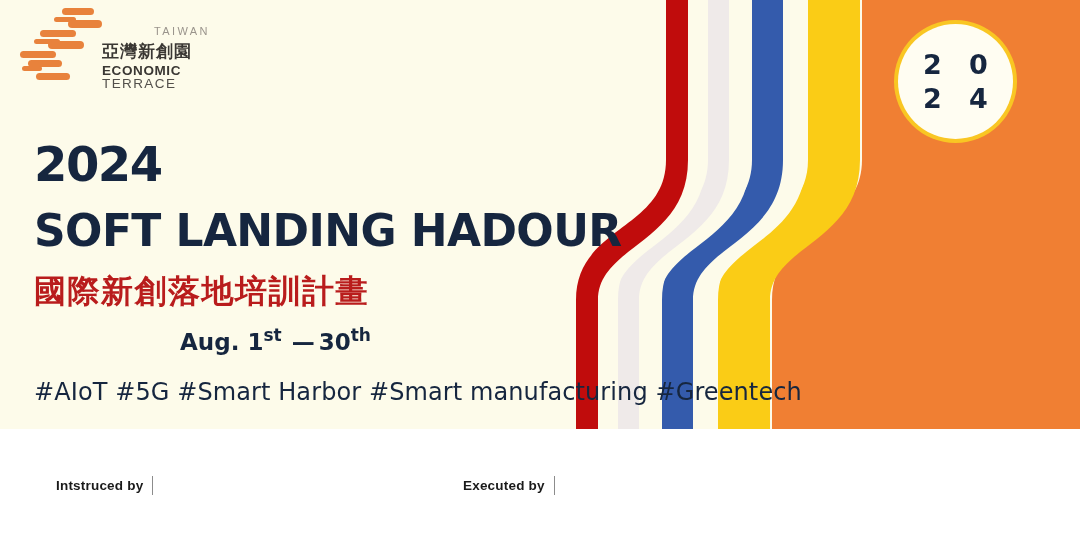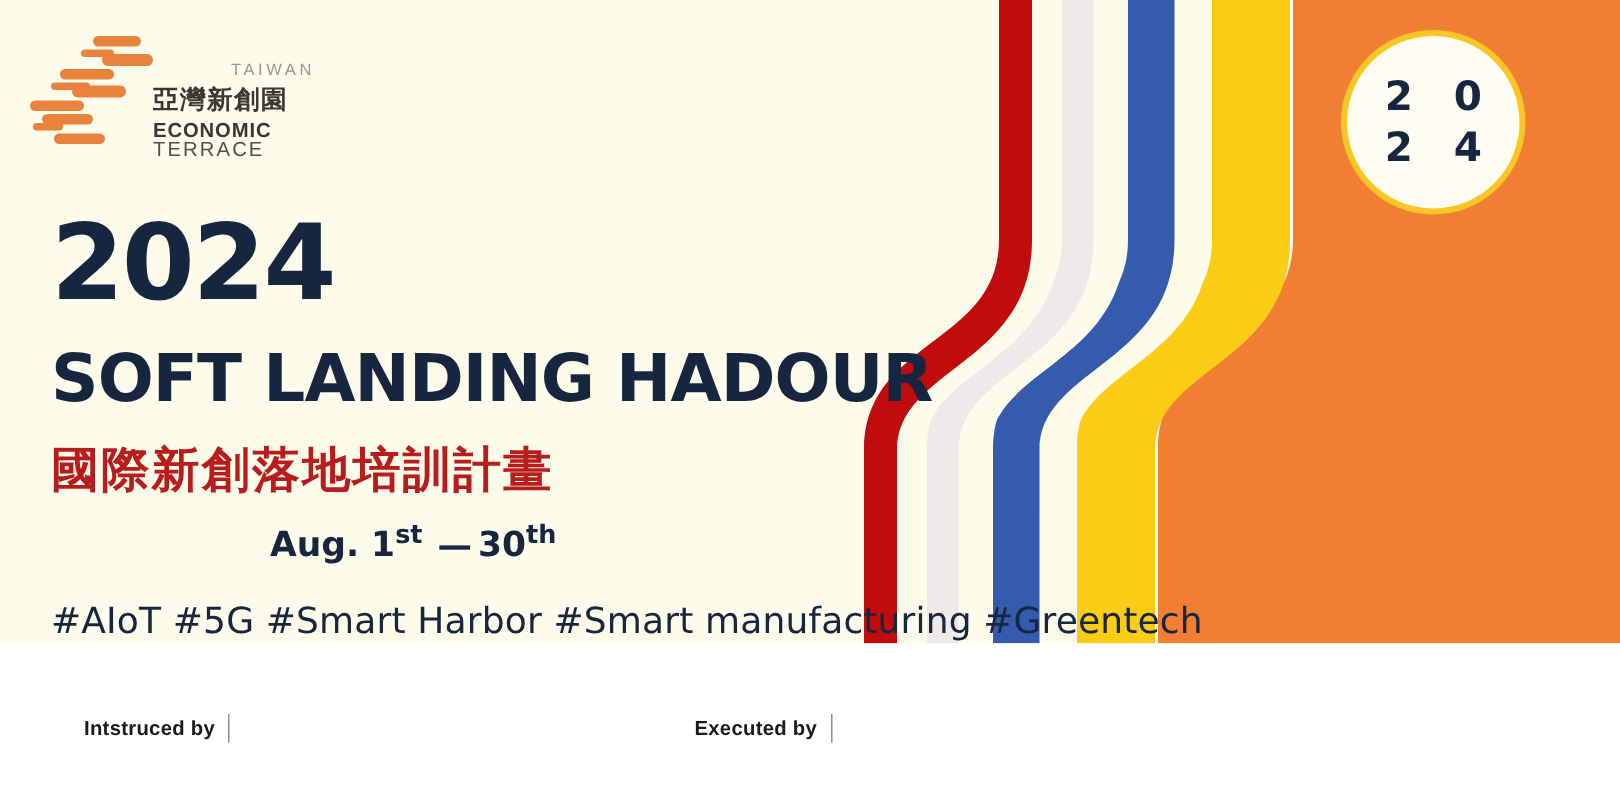--- a/index.html
+++ b/index.html
@@ -50,21 +50,21 @@
   #year-grid span {
     font-family:"DejaVu Sans", sans-serif;
     font-weight:700;
     font-size:27px;
     color:#16263F;
     line-height:1;
   }
 
   
   #brand-logo {
-    position:absolute; left:18px; top:20px;
+    position:absolute; left:18px; top:4px;
     width:210px; height:90px;
     z-index:5;
   }
   #logo-marks { position:absolute; left:0; top:0; width:110px; height:85px; }
   #logo-text-block {
     position:absolute; left:84px; top:22px; width:130px;
   }
   #logo-taiwan {
     font-family:"Liberation Sans", sans-serif;
     font-size:11px; letter-spacing:2.4px;
@@ -84,21 +84,21 @@
     line-height:1; margin-top:3px;
   }
   #logo-en .thin { font-weight:400; letter-spacing:1.4px; color:#53504B; }
 
   
   #headline { position:absolute; left:34px; top:140px; z-index:5; }
 
   #year-big {
     font-family:"DejaVu Sans", sans-serif;
     font-weight:700;
-    font-size:70px;
+    font-size:48px;
     letter-spacing:-1.5px;
     color:#16263F;
     line-height:1;
   }
   #program-title {
     font-family:"DejaVu Sans", sans-serif;
     font-weight:700;
     font-size:44px;
     letter-spacing:-0.6px;
     color:#16263F;

